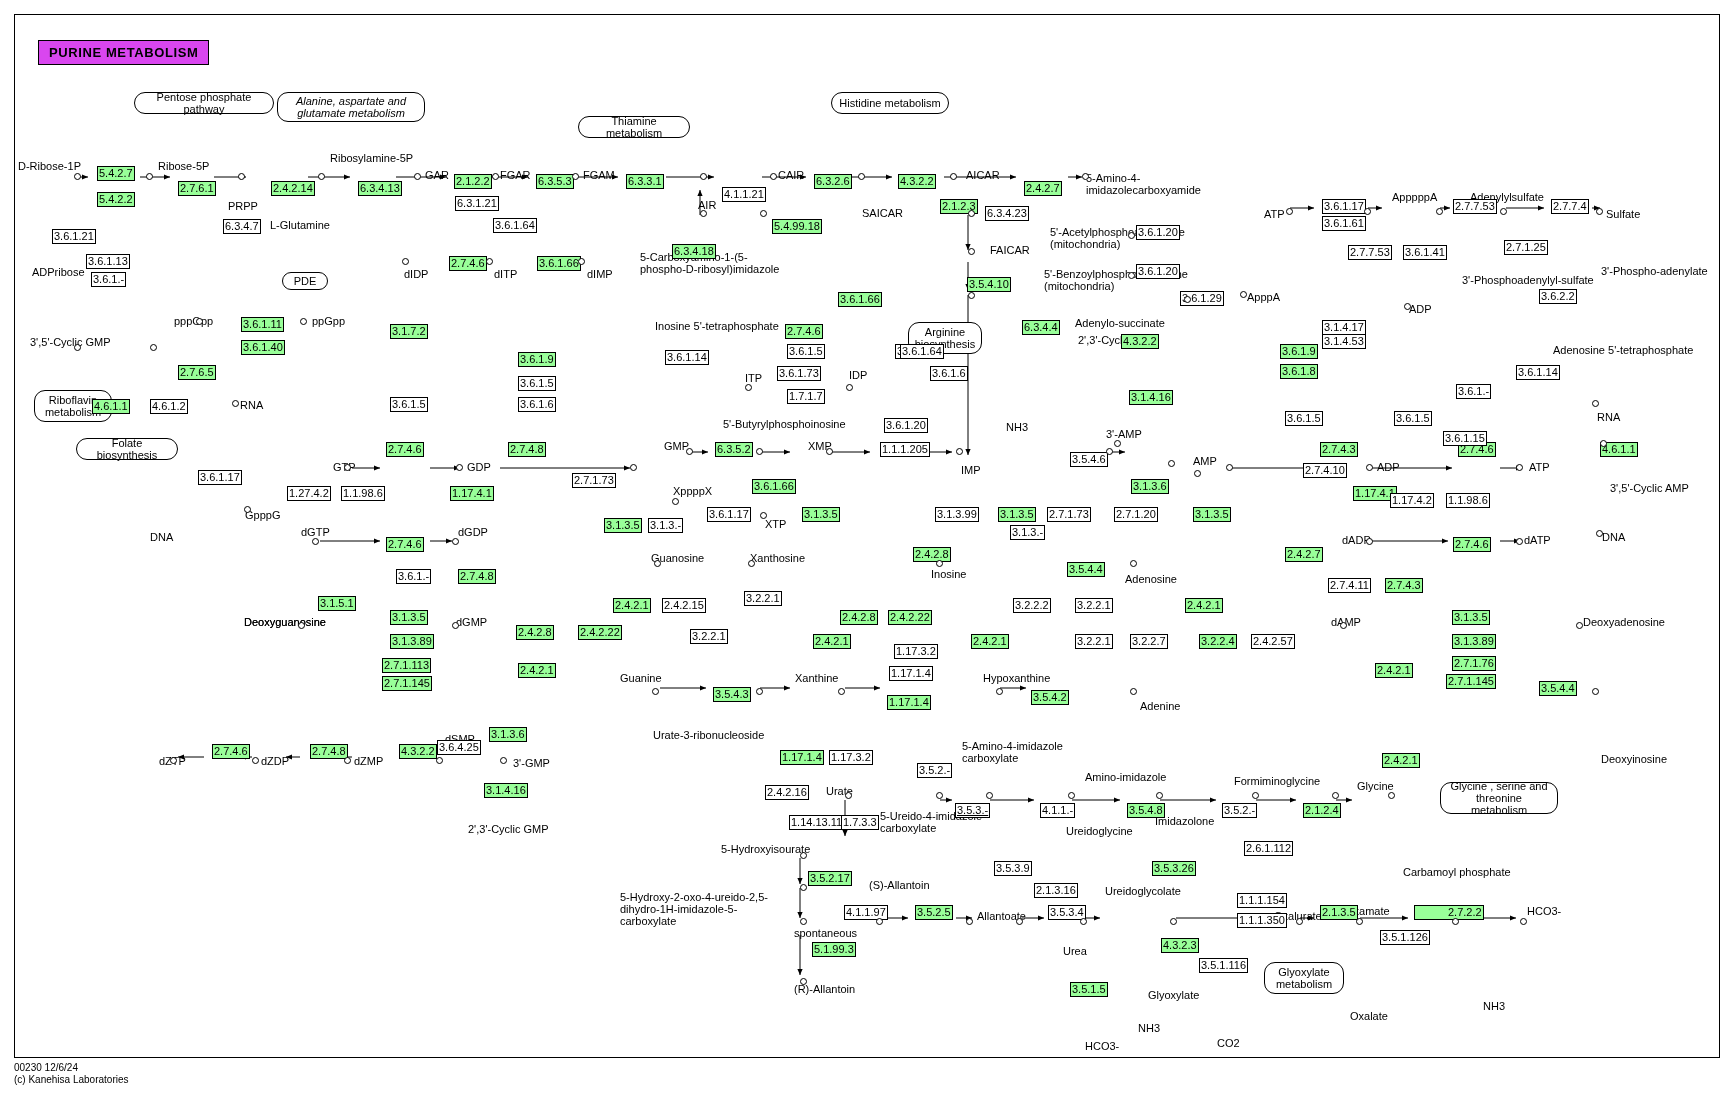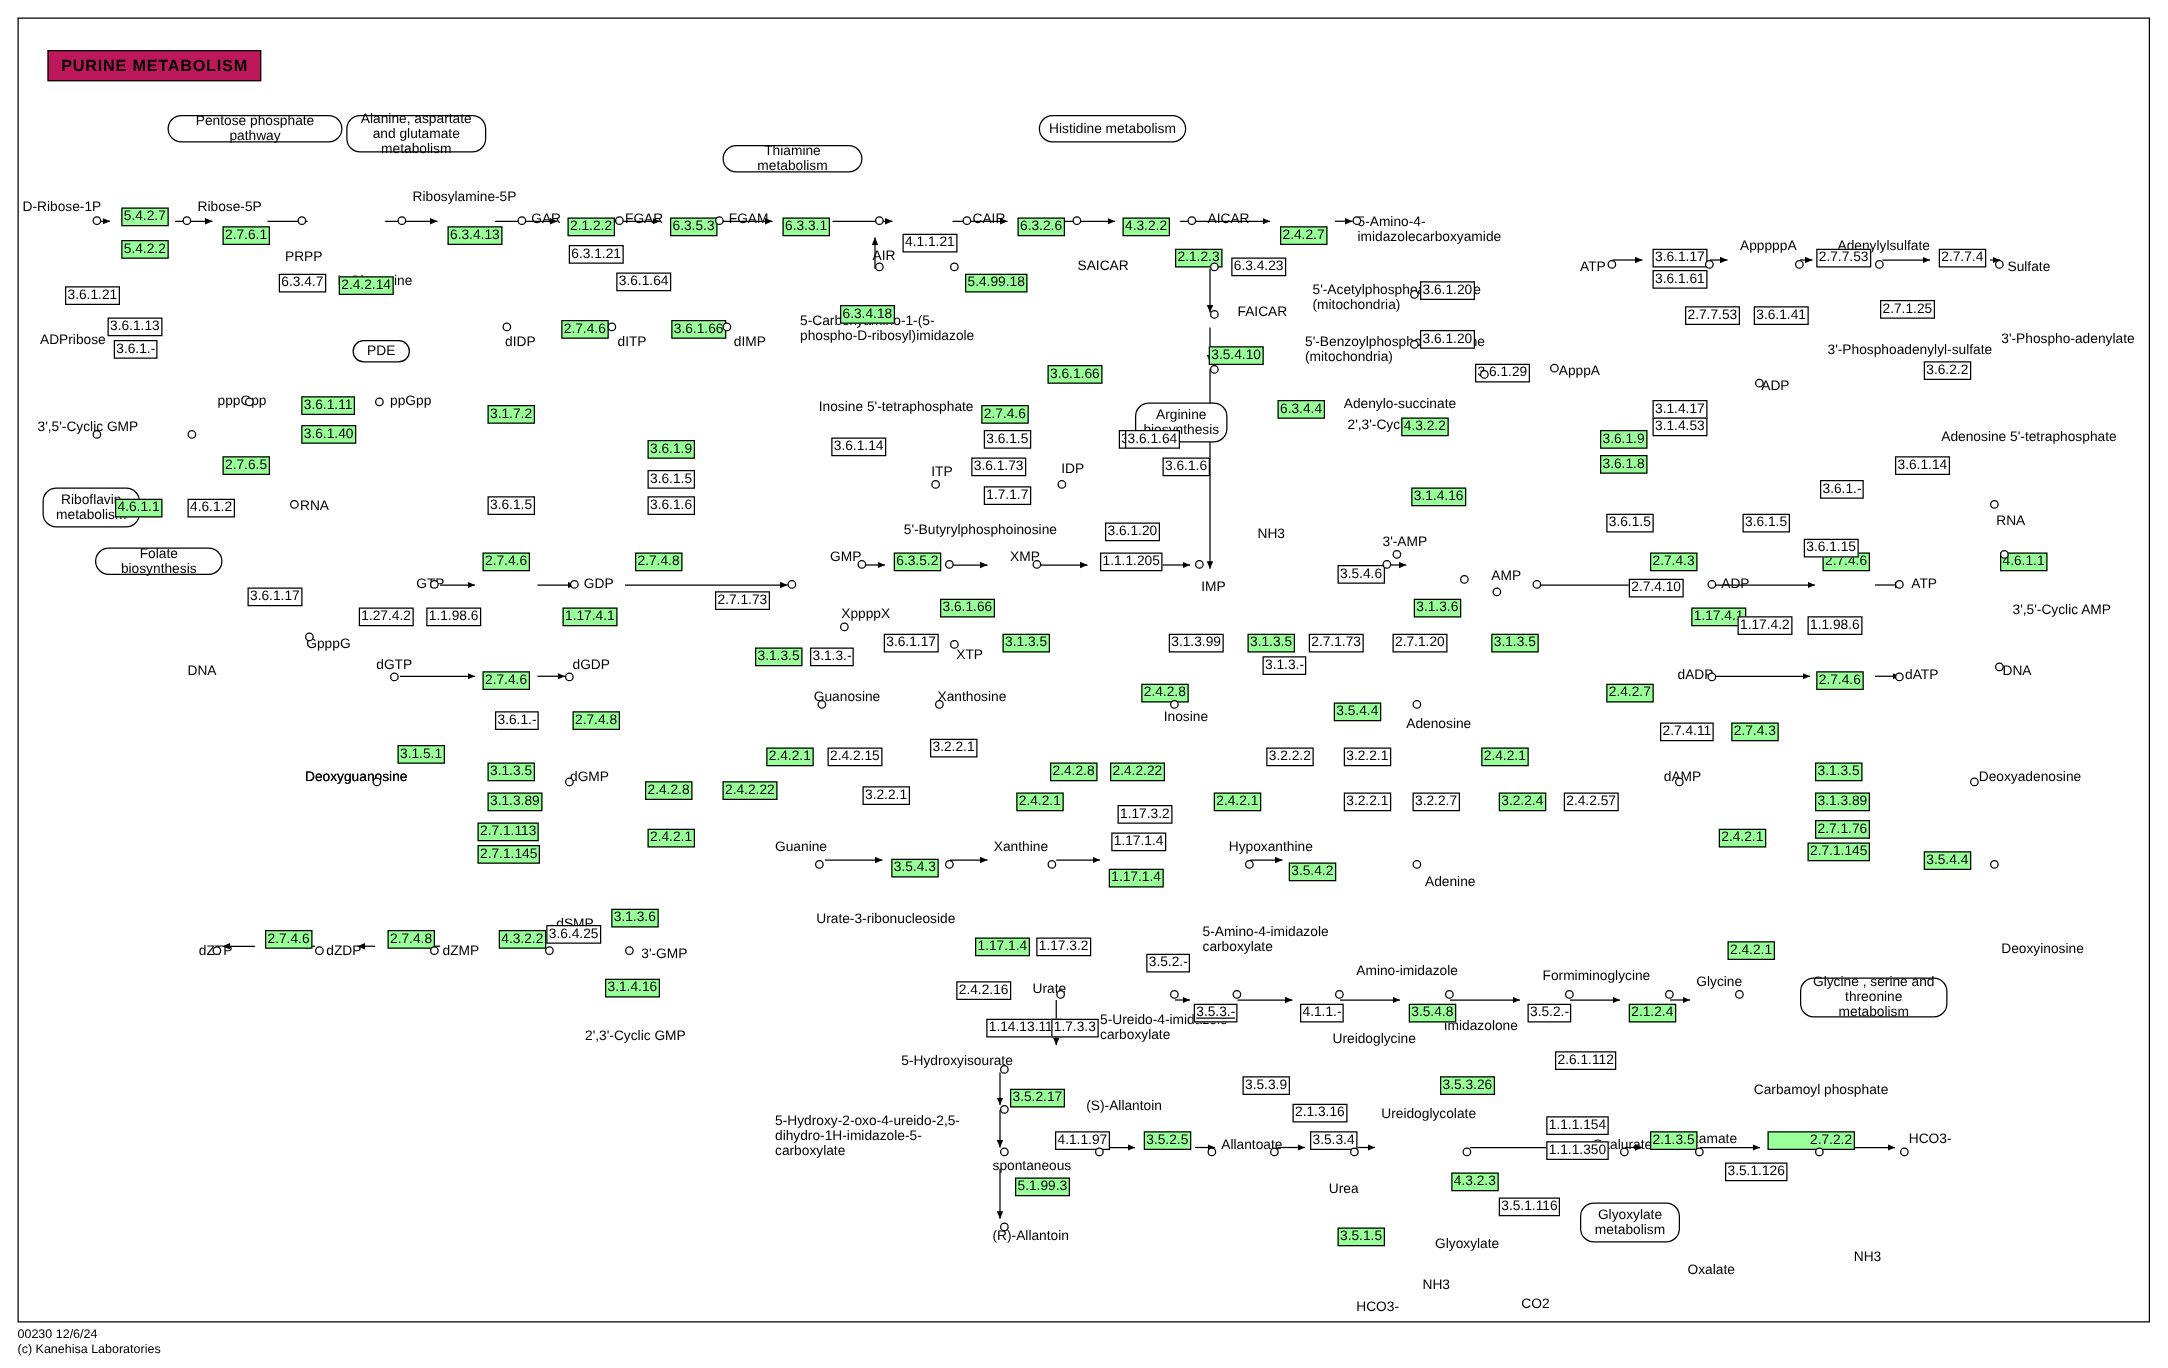--- a/index.html
+++ b/index.html
@@ -65,21 +65,21 @@
     line-height:12px;
     text-align:center;
     color:#000;
     box-sizing:border-box;
     padding:3px 6px;
   }
   .title {
     position:absolute;
     left:38px; top:40px;
     border:1px solid #000;
-    background:#be185d;
+    background:#d946ef;
     font-size:13px;
     font-weight:bold;
     letter-spacing:0.6px;
     padding:4px 10px;
     color:#000;
   }
   .foot {
     position:absolute;
     font-size:10px;
     line-height:11px;
@@ -173,21 +173,21 @@
       <line x1="204" y1="757" x2="178" y2="757" marker-end="url(#ar)"></line>
 
       <line x1="1290" y1="208" x2="1314" y2="208" marker-end="url(#ar)"></line>
       <line x1="1368" y1="208" x2="1382" y2="208" marker-end="url(#ar)"></line>
       <line x1="1440" y1="208" x2="1450" y2="208" marker-end="url(#ar)"></line>
       <line x1="1506" y1="208" x2="1544" y2="208" marker-end="url(#ar)"></line>
       <line x1="1592" y1="208" x2="1600" y2="208" marker-end="url(#ar)"></line>
     </g>
   </svg>
 <div class="map" style="left: 134px; top: 92px; width: 140px; height: 22px; display: flex; align-items: center; justify-content: center;">Pentose phosphate pathway</div>
-    <div class="map" style="left: 277px; top: 92px; width: 112px; height: 30px; display: flex; align-items: center; justify-content: center;">Alanine, aspartate and glutamate metabolism</div>
+    <div class="map" style="left: 277px; top: 92px; width: 148px; height: 30px; display: flex; align-items: center; justify-content: center; font-style: italic;">Alanine, aspartate and glutamate metabolism</div>
     <div class="map" style="left: 578px; top: 116px; width: 112px; height: 22px; display: flex; align-items: center; justify-content: center;">Thiamine metabolism</div>
     <div class="map" style="left: 831px; top: 92px; width: 118px; height: 22px; display: flex; align-items: center; justify-content: center;">Histidine metabolism</div>
     <div class="map" style="left: 908px; top: 322px; width: 74px; height: 32px; display: flex; align-items: center; justify-content: center;">Arginine biosynthesis</div>
     <div class="map" style="left: 34px; top: 390px; width: 78px; height: 32px; display: flex; align-items: center; justify-content: center;">Riboflavin metabolism</div>
     <div class="map" style="left: 76px; top: 438px; width: 102px; height: 22px; display: flex; align-items: center; justify-content: center;">Folate biosynthesis</div>
     <div class="map" style="left: 1440px; top: 782px; width: 118px; height: 32px; display: flex; align-items: center; justify-content: center;">Glycine , serine and threonine metabolism</div>
     <div class="map" style="left: 1264px; top: 962px; width: 80px; height: 32px; display: flex; align-items: center; justify-content: center;">Glyoxylate metabolism</div>
     <div class="map" style="left: 248px; top: 272px; width: 46px; height: 18px; display: flex; align-items: center; justify-content: center; margin-left: 34px;">PDE</div>
     <div class="cpd" style="left: 18px; top: 160px; max-width: 150px; white-space: normal;">D-Ribose-1P</div>
     <div class="cpd" style="left: 158px; top: 160px; max-width: 150px; white-space: normal;">Ribose-5P</div>
@@ -293,21 +293,21 @@
     <div class="cpd" style="left: 1553px; top: 344px; max-width: 150px; white-space: normal;">Adenosine 5'-tetraphosphate</div>
     <div class="cpd" style="left: 1527px; top: 905px; max-width: 150px; white-space: normal;">HCO3-</div>
     <div class="cpd" style="left: 1483px; top: 1000px; max-width: 150px; white-space: normal;">NH3</div>
     <div class="cpd" style="left: 1138px; top: 1022px; max-width: 150px; white-space: normal;">NH3</div>
     <div class="cpd" style="left: 1085px; top: 1040px; max-width: 150px; white-space: normal;">HCO3-</div>
     <div class="cpd" style="left: 1217px; top: 1037px; max-width: 150px; white-space: normal;">CO2</div>
     <div class="cpd" style="left: 244px; top: 616px; max-width: 150px; white-space: normal;">Deoxyguanosine</div>
     <div class="ec" style="left: 97px; top: 166px;">5.4.2.7</div>
     <div class="ec" style="left: 97px; top: 192px;">5.4.2.2</div>
     <div class="ec" style="left: 178px; top: 181px;">2.7.6.1</div>
-    <div class="ec" style="left: 271px; top: 181px; margin-top: 40px;">2.4.2.14</div>
+    <div class="ec" style="left: 271px; top: 181px;">2.4.2.14</div>
     <div class="ec" style="left: 358px; top: 181px;">6.3.4.13</div>
     <div class="ec" style="left: 454px; top: 174px;">2.1.2.2</div>
     <div class="ec" style="left: 536px; top: 174px;">6.3.5.3</div>
     <div class="ec" style="left: 626px; top: 174px;">6.3.3.1</div>
     <div class="ec" style="left: 814px; top: 174px;">6.3.2.6</div>
     <div class="ec" style="left: 898px; top: 174px;">4.3.2.2</div>
     <div class="ec" style="left: 1024px; top: 181px;">2.4.2.7</div>
     <div class="ec" style="left: 672px; top: 244px;">6.3.4.18</div>
     <div class="ec" style="left: 772px; top: 219px;">5.4.99.18</div>
     <div class="ec" style="left: 940px; top: 199px;">2.1.2.3</div>

